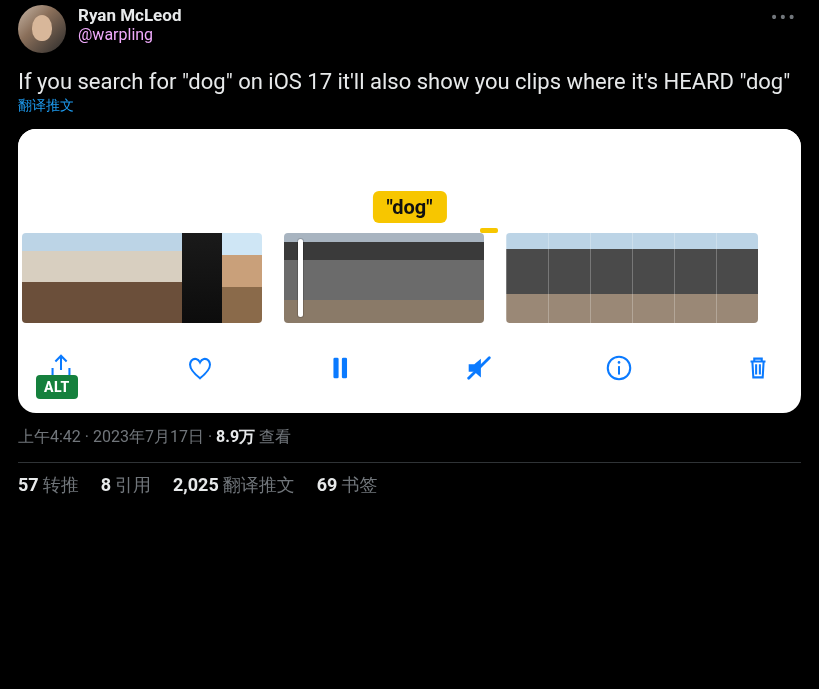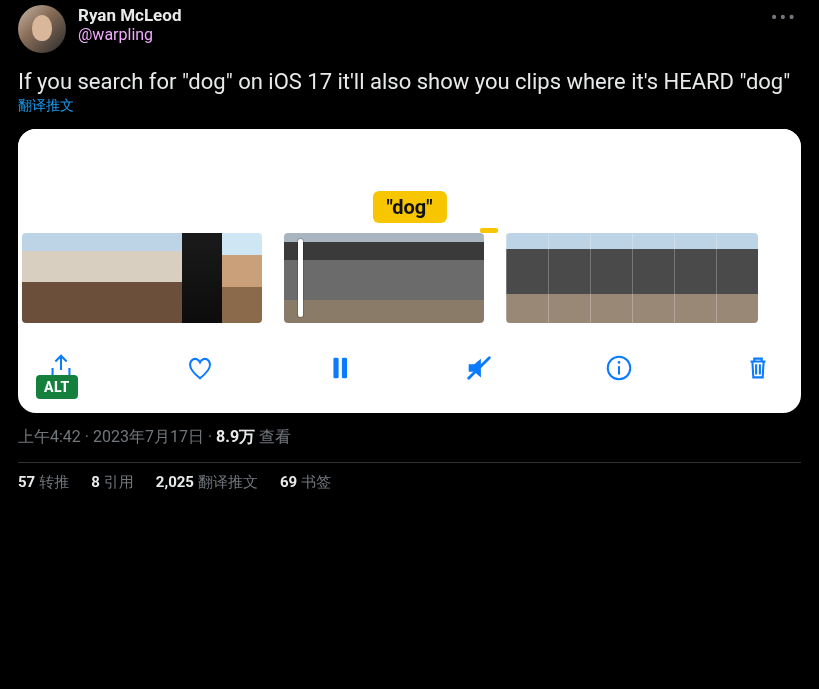--- a/index.html
+++ b/index.html
@@ -157,21 +157,21 @@
   .meta .bold { color: #e7e9ea; font-weight: 700; }
   .divider {
     border: none;
     border-top: 1px solid #2f3336;
     margin: 14px 0 10px 0;
   }
   .stats {
     display: flex;
     gap: 22px;
     color: #71767b;
-    font-size: 15px;
+    font-size: 18px;
   }
   .stats .num { color: #e7e9ea; font-weight: 700; margin-right: 4px; }
 </style>
 </head>
 <body>
 
 <div class="tweet">
 
   <div class="header">
     <div class="avatar"></div>

